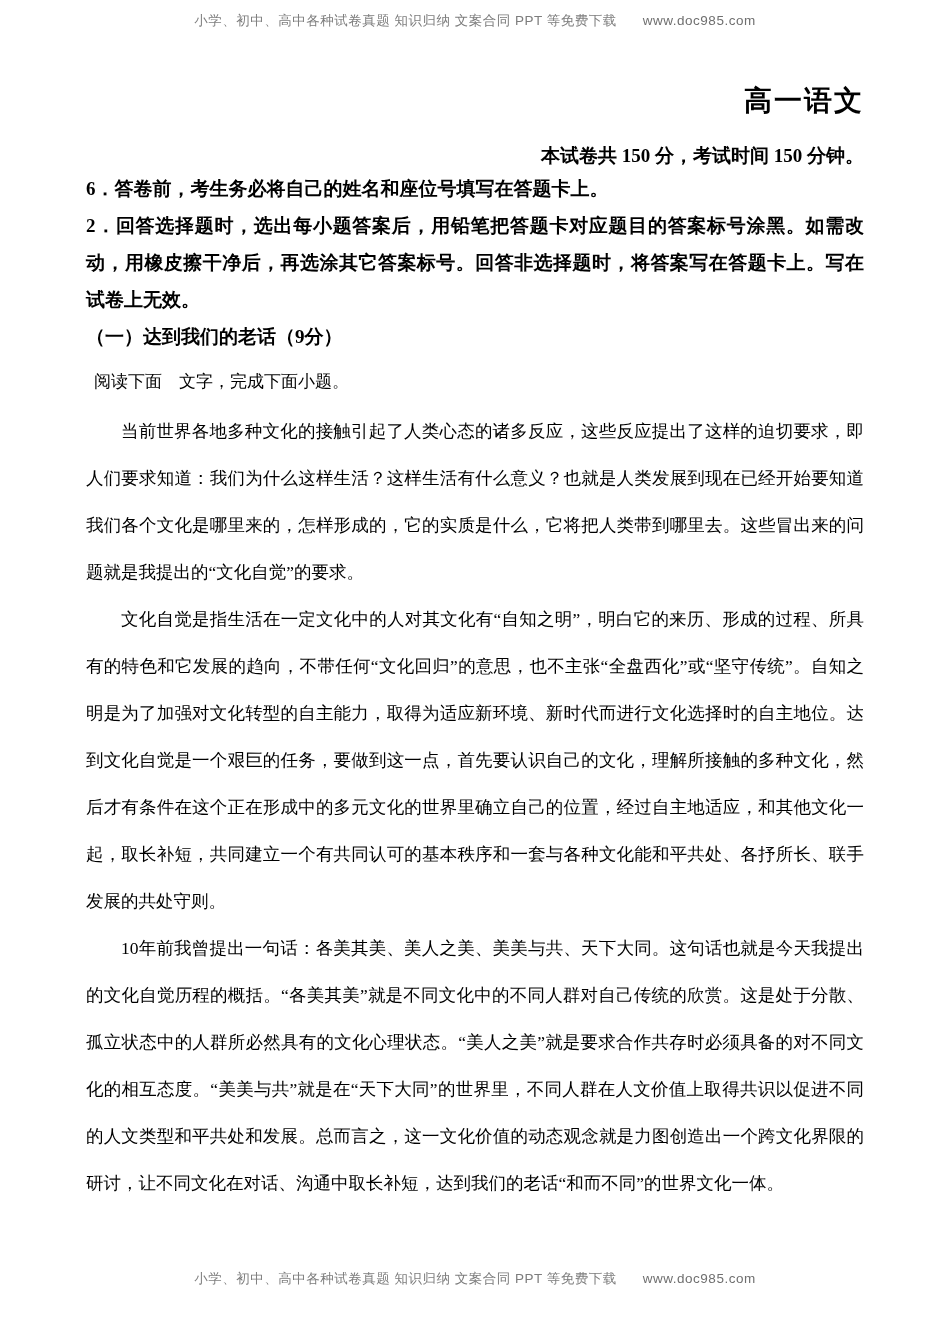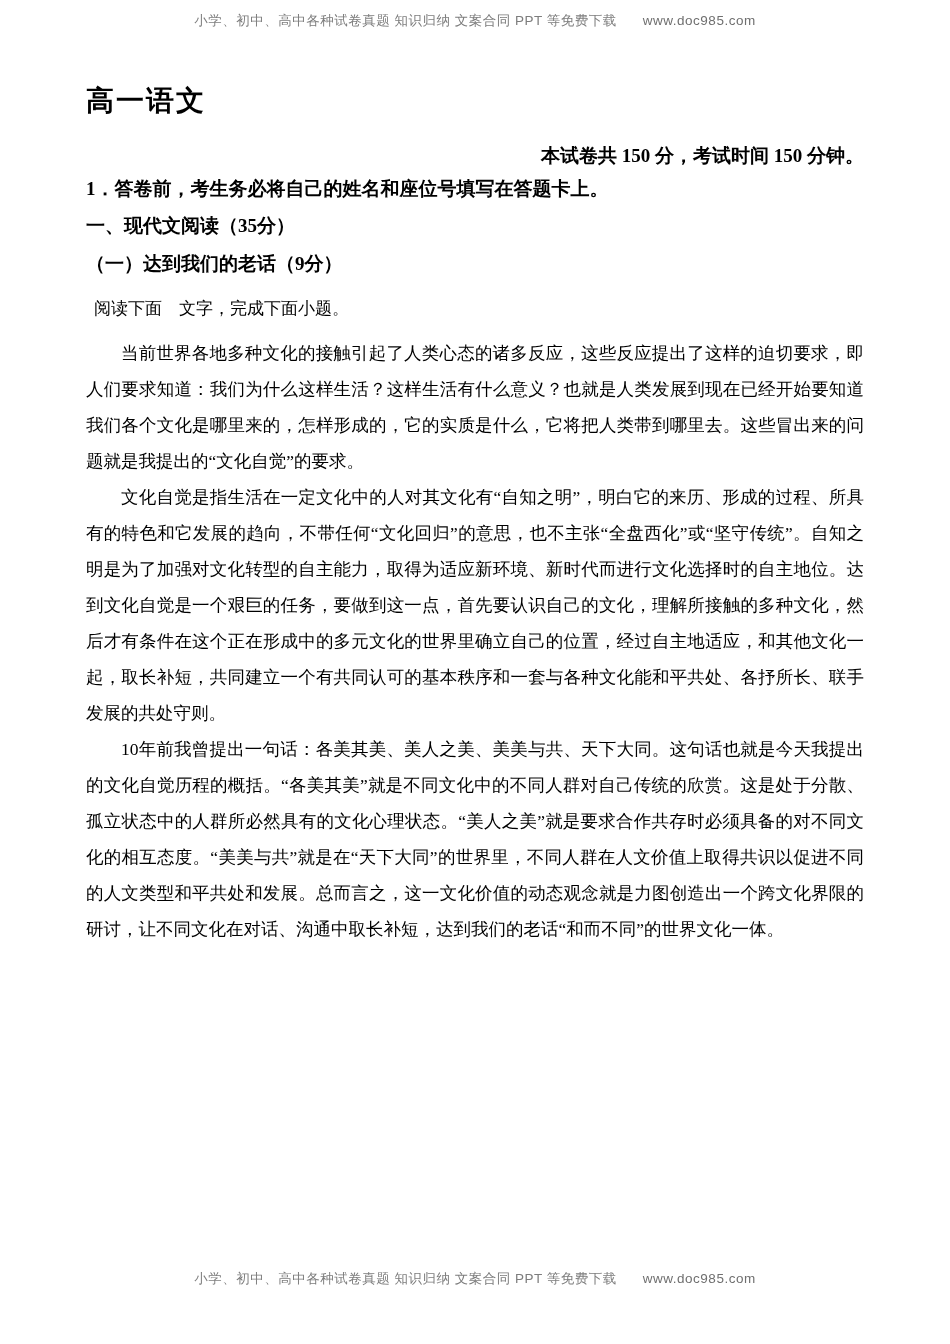--- a/index.html
+++ b/index.html
@@ -35,21 +35,21 @@
     color: #6f6f6f;
   }
   .page-footer {
     position: absolute;
     left: 0;
     right: 0;
     bottom: 56px;
   }
   .exam-title {
     margin: 52px 0 0 0;
-    text-align: left;
+    text-align: right;
     font-size: 28px;
     font-weight: bold;
     letter-spacing: 2px;
     line-height: 38px;
   }
   .exam-subtitle {
     margin-top: 22px;
     text-align: right;
     font-size: 19px;
     font-weight: bold;
@@ -74,43 +74,43 @@
     line-height: 38px;
     margin: 0;
   }
   .reading-instruction {
     font-size: 17px;
     line-height: 36px;
     margin: 8px;
   }
   .body-paragraph {
     font-size: 17.5px;
-    line-height: 36px;
+    line-height: 47px;
     margin: 0;
     text-align: justify;
     text-indent: 2em;
   }
 </style>
 </head>
 <body>
 
 <div class="page">
 
   <div class="page-header">
     <span>小学、初中、高中各种试卷真题 知识归纳 文案合同 PPT 等免费下载</span><span class="url">www.doc985.com</span>
   </div>
 
   <h1 class="exam-title">高一语文</h1>
 
   <div class="exam-subtitle">本试卷共 150 分，考试时间 150 分钟。</div>
 
 
-  <p class="notice-item">1．答卷前，考生务必将自己的姓名和座位号填写在答题卡上。</p>
+  <p class="notice-item">6．答卷前，考生务必将自己的姓名和座位号填写在答题卡上。</p>
+  <p class="notice-item">2．回答选择题时，选出每小题答案后，用铅笔把答题卡对应题目的答案标号涂黑。如需改动，用橡皮擦干净后，再选涂其它答案标号。回答非选择题时，将答案写在答题卡上。写在试卷上无效。</p>
 
-  <div class="section-heading">一、现代文阅读（35分）</div>
   <div class="section-heading">（一）达到我们的老话（9分）</div>
 
   <p class="reading-instruction">阅读下面　文字，完成下面小题。</p>
 
   <p class="body-paragraph">当前世界各地多种文化的接触引起了人类心态的诸多反应，这些反应提出了这样的迫切要求，即人们要求知道：我们为什么这样生活？这样生活有什么意义？也就是人类发展到现在已经开始要知道我们各个文化是哪里来的，怎样形成的，它的实质是什么，它将把人类带到哪里去。这些冒出来的问题就是我提出的“文化自觉”的要求。</p>
   <p class="body-paragraph">文化自觉是指生活在一定文化中的人对其文化有“自知之明”，明白它的来历、形成的过程、所具有的特色和它发展的趋向，不带任何“文化回归”的意思，也不主张“全盘西化”或“坚守传统”。自知之明是为了加强对文化转型的自主能力，取得为适应新环境、新时代而进行文化选择时的自主地位。达到文化自觉是一个艰巨的任务，要做到这一点，首先要认识自己的文化，理解所接触的多种文化，然后才有条件在这个正在形成中的多元文化的世界里确立自己的位置，经过自主地适应，和其他文化一起，取长补短，共同建立一个有共同认可的基本秩序和一套与各种文化能和平共处、各抒所长、联手发展的共处守则。</p>
   <p class="body-paragraph">10年前我曾提出一句话：各美其美、美人之美、美美与共、天下大同。这句话也就是今天我提出的文化自觉历程的概括。“各美其美”就是不同文化中的不同人群对自己传统的欣赏。这是处于分散、孤立状态中的人群所必然具有的文化心理状态。“美人之美”就是要求合作共存时必须具备的对不同文化的相互态度。“美美与共”就是在“天下大同”的世界里，不同人群在人文价值上取得共识以促进不同的人文类型和平共处和发展。总而言之，这一文化价值的动态观念就是力图创造出一个跨文化界限的研讨，让不同文化在对话、沟通中取长补短，达到我们的老话“和而不同”的世界文化一体。</p>
 
   <div class="page-footer">
     <span>小学、初中、高中各种试卷真题 知识归纳 文案合同 PPT 等免费下载</span><span class="url">www.doc985.com</span>

